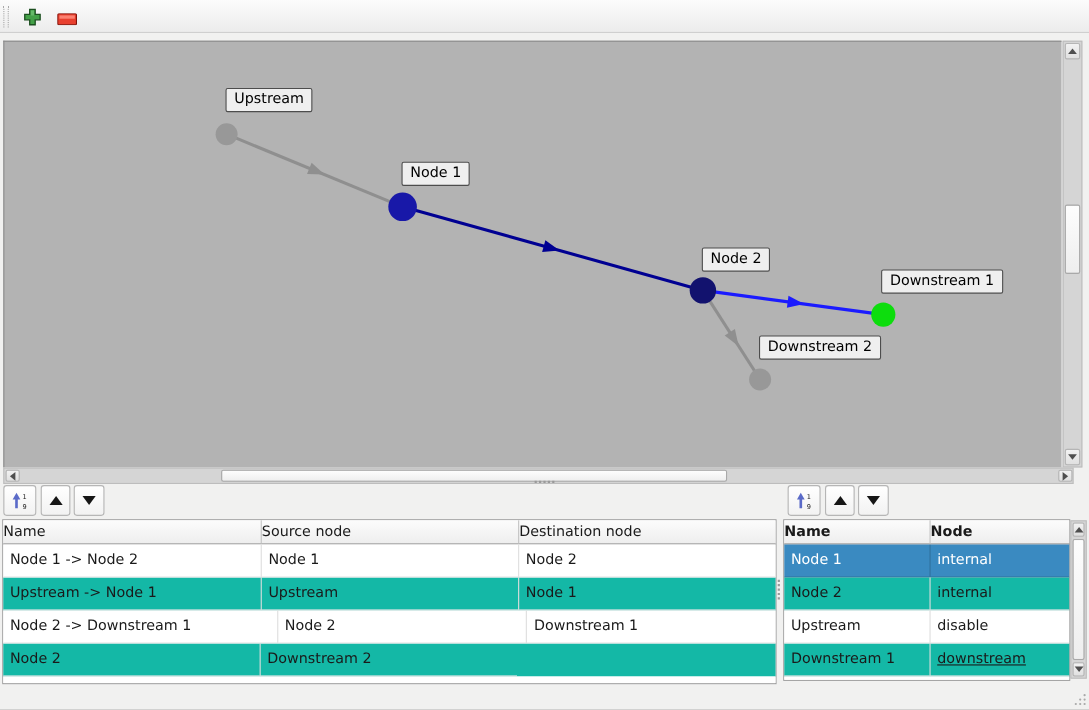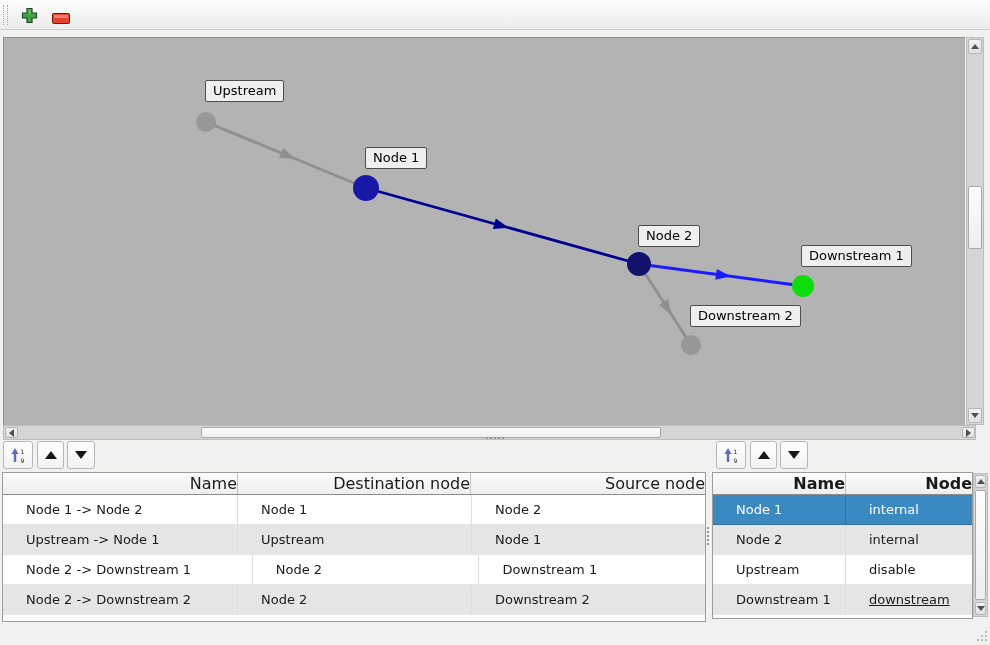--- a/index.html
+++ b/index.html
@@ -38,28 +38,28 @@
 
   
   .mini-btn { position: absolute; height: 28px; background: linear-gradient(#ffffff,#f2f2f2);
     border: 1px solid #b6b6b6; border-radius: 3px; display: flex; align-items: center; justify-content: center; cursor: pointer; }
   .tri-up-big   { border-left: 6px solid transparent; border-right: 6px solid transparent; border-bottom: 8px solid #161616; }
   .tri-down-big { border-left: 6px solid transparent; border-right: 6px solid transparent; border-top: 8px solid #161616; }
 
   
   .table { position: absolute; border: 1px solid #9c9c9c; background: #ffffff; }
   .thead { display: flex; height: 22px; border-bottom: 1px solid #8c8c8c; background: linear-gradient(#fcfcfc,#eeeeee); }
-  .th { height: 21px; line-height: 21px; text-align: right; font-size: 16px;
+  .th { height: 21px; line-height: 21px; text-align: left; font-size: 13px;
     border-right: 1px solid #c3c3c3; overflow: hidden; cursor: pointer; }
   .th:last-child { border-right: none; }
   .thead.bold .th { font-weight: bold; }
   .trow { display: flex; height: 30px; background: #ffffff; cursor: default; }
-  .trow.alt { background: #e5e5e5; align-items: flex-end; }
+  .trow.alt { background: #14b8a6; align-items: flex-end; }
   .trow.selected { background: #3a8ac1; color: #ffffff; }
-  .tcell { height: 30px; line-height: 29px; padding-left: 23px; font-size: 13px;
+  .tcell { height: 30px; line-height: 29px; padding-left: 6px; font-size: 13px;
     border-right: 1px solid #dedede; border-bottom: 1px solid #e7e7e7; overflow: hidden; white-space: nowrap; }
   .trow.selected .tcell { border-right-color: rgba(0,0,0,0.18); border-bottom-color: rgba(0,0,0,0.18); }
   .tcell:last-child { border-right: none; }
   .tstrip { height: 6px; background: #ffffff; }
 </style>
 </head>
 <body>
 
 <div id="app">
 
@@ -153,41 +153,40 @@
   <div class="mini-btn" style="left:750px; top:441px; width:27px;">
       <div class="tri tri-up-big"></div>
     </div>
   <div class="mini-btn" style="left:780px; top:441px; width:28px;">
       <div class="tri tri-down-big"></div>
     </div>
 
   <div class="table" style="left:2px; top:472px; width:704px;">
     <div class="thead">
       <div class="th" style="width:235px;">Name</div>
+      <div class="th" style="width:234px;">Source node</div>
       <div class="th" style="width:233px;">Destination node</div>
-      <div class="th" style="width:234px;">Source node</div>
     </div>
     <div id="edge-table-body">
         <div class="trow">
           <div class="tcell" style="width: 235px;">Node 1 -&gt; Node 2</div>
           <div class="tcell" style="width: 234px;">Node 1</div>
           <div class="tcell" style="width: 233px;">Node 2</div>
         </div>
         <div class="trow alt">
           <div class="tcell" style="width: 235px;">Upstream -&gt; Node 1</div>
           <div class="tcell" style="width: 234px;">Upstream</div>
           <div class="tcell" style="width: 233px;">Node 1</div>
         </div>
         <div class="trow">
           <div class="tcell" style="width: 258px;">Node 2 -&gt; Downstream 1</div>
           <div class="tcell" style="width: 234px;">Node 2</div>
           <div class="tcell" style="width: 233px;">Downstream 1</div>
         </div>
         <div class="trow alt">
-          <div class="tcell" style="width: 235px;">Node 2 -&gt; Downstream 2</div>
           <div class="tcell" style="width: 234px;">Node 2</div>
           <div class="tcell" style="width: 233px;">Downstream 2</div>
         </div>
       </div>
     <div class="tstrip"></div>
   </div>
 
   <div class="table" style="left:712px; top:472px; width:261px;">
     <div class="thead bold">
       <div class="th" style="width:133px;">Name</div>

